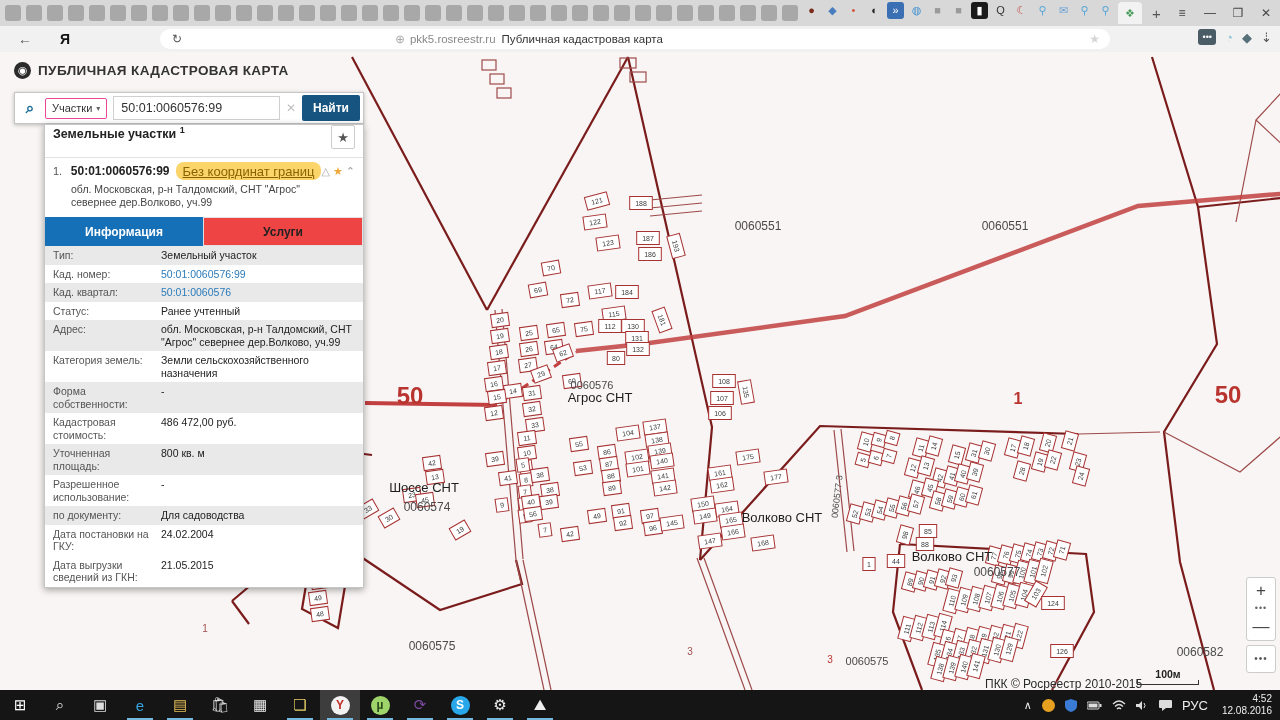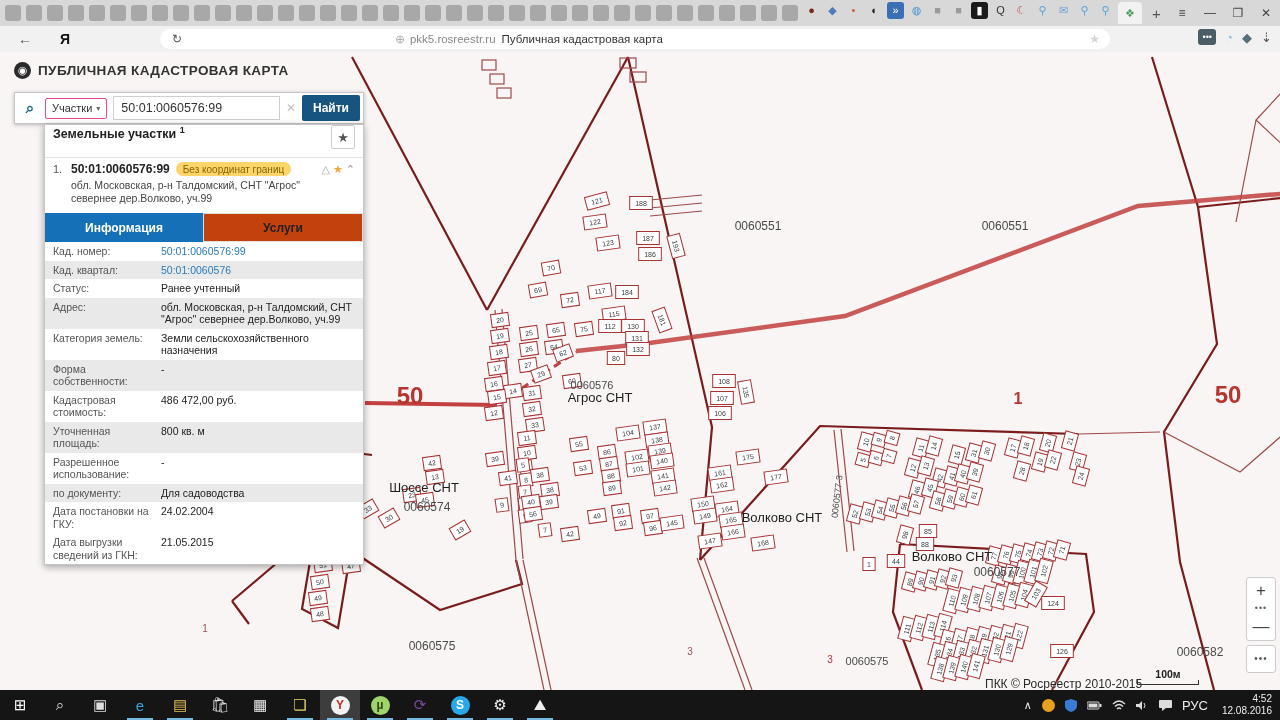--- a/index.html
+++ b/index.html
@@ -40,27 +40,27 @@
   #find-btn { background:#17547f; color:#fff; font-size:12px; font-weight:bold; height:26px; padding:0 11px; display:flex; align-items:center; margin-right:3px; border-radius:2px; }
   #results { position:absolute; left:44px; top:124px; width:320px; background:#fff; border:1px solid #c6c6c6; box-shadow:0 2px 7px rgba(0,0,0,.35); }
   #res-head { height:32px; display:flex; align-items:flex-start; padding:0 8px; }
   #res-title { font-size:12.5px; font-weight:bold; color:#222; }
   #res-title sup { font-size:9px; }
   #res-star { margin-left:auto; width:24px; height:24px; border:1px solid #ccc; border-radius:2px; text-align:center; line-height:24px; color:#555; font-size:13px; }
   #item-block { padding:4px 8px 6px 8px; border-top:1px solid #e3e3e3; }
   .item-line1 { display:flex; align-items:center; }
   #item-idx { font-size:11px; color:#555; width:18px; }
   #item-cad { font-size:12px; font-weight:bold; color:#222; }
-  #item-badge { background:#fbd46a; color:#8a6400; font-size:10px; border-radius:8px; padding:1.5px 7px; margin-left:6px; white-space:nowrap; }
+  #item-badge { background:#fbd46a; color:#8a6400; font-size:13px; border-radius:8px; padding:1.5px 7px; margin-left:6px; white-space:nowrap;text-decoration:underline; }
   .item-icons { margin-left:auto; display:flex; gap:3px; font-size:11px; }
   #item-addr { font-size:10.5px; color:#444; line-height:13px; margin:3px 0 2px 18px; width:250px; }
   #tabs-row { display:flex; height:29px; }
   .ptab { flex:1; display:flex; align-items:center; justify-content:center; font-size:12px; font-weight:bold; }
   #tab-info { background:#1670b8; color:#fff; }
-  #tab-serv { background:#c2410c; color:#222; border:1px solid #e0e0e0; }
+  #tab-serv { background:#ef4444; color:#222; border:1px solid #e0e0e0; }
   #dtable { width:100%; }
   .drow { display:flex; padding:3px 8px; }
   .drow.alt { background:#e9e9e9; }
   .dlabel { width:104px; flex:0 0 auto; font-size:10.5px; color:#555; line-height:12.5px; }
   .dvalue { font-size:10.5px; color:#222; line-height:12.5px; padding-left:4px; }
   .dvalue.link { color:#2b7bb9; }
 
   
   #zoombar { position:absolute; left:1246px; top:577px; width:30px; background:#fff; border:1px solid #ccc; border-radius:3px; text-align:center; }
   .zbtn { height:26px; line-height:26px; font-size:17px; color:#444; }
@@ -1064,20 +1064,24 @@
           <span style="color:#999">⌃</span>
         </span>
       </div>
       <div id="item-addr">обл. Московская, р-н Талдомский, СНТ "Агрос" севернее дер.Волково, уч.99</div>
     </div>
     <div id="tabs-row">
       <div class="ptab" id="tab-info">Информация</div>
       <div class="ptab" id="tab-serv">Услуги</div>
     </div>
     <div id="dtable">
+        <div class="drow alt">
+          <div class="dlabel">Тип:</div>
+          <div class="dvalue">Земельный участок</div>
+        </div>
         <div class="drow">
           <div class="dlabel">Кад. номер:</div>
           <div class="dvalue link">50:01:0060576:99</div>
         </div>
         <div class="drow alt">
           <div class="dlabel">Кад. квартал:</div>
           <div class="dvalue link">50:01:0060576</div>
         </div>
         <div class="drow">
           <div class="dlabel">Статус:</div>

